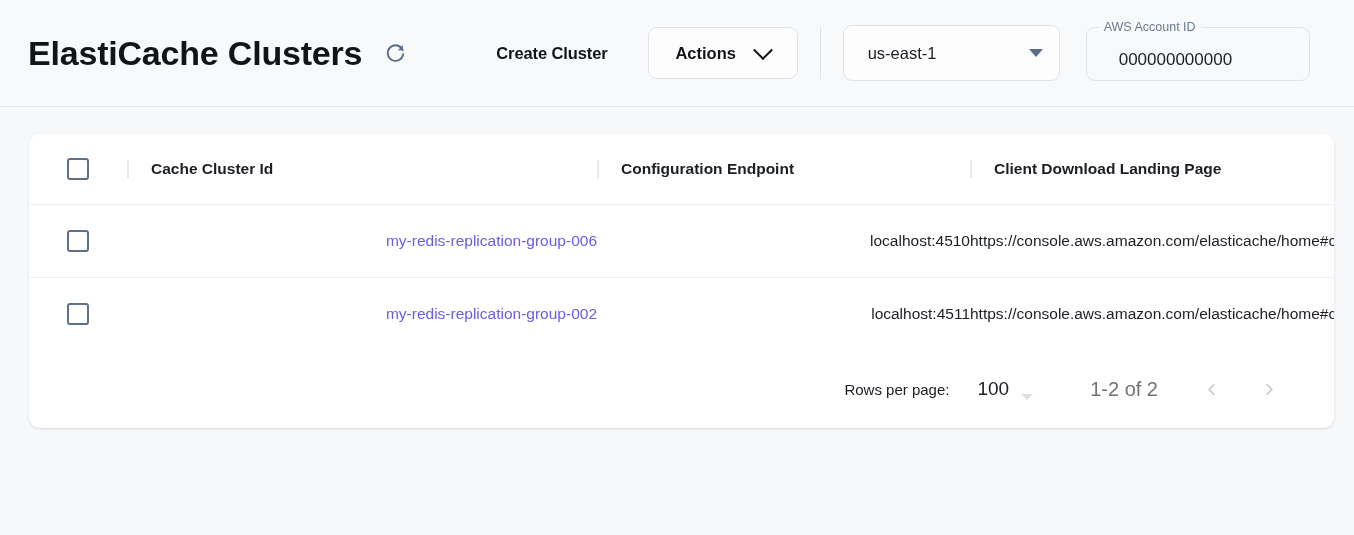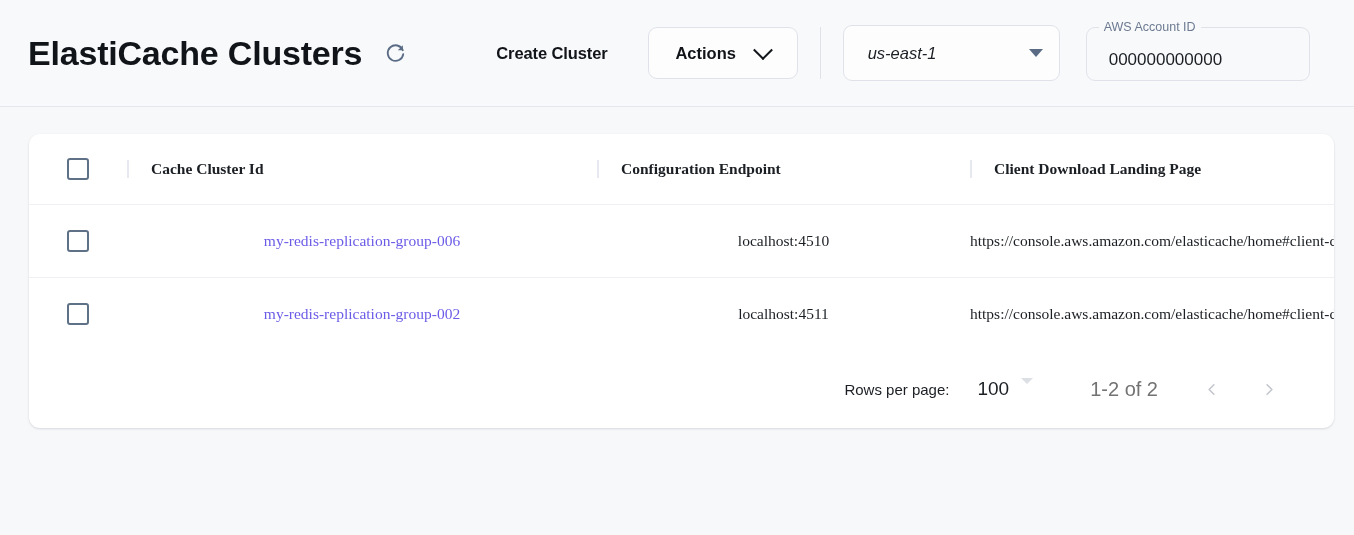--- a/index.html
+++ b/index.html
@@ -105,21 +105,20 @@
     width: 217px;
     height: 56px;
     border: 1px solid #dfe3e9;
     border-radius: 9px;
     background: #fdfdfe;
     display: flex;
     align-items: center;
     padding: 0 16px 0 24px;
     cursor: pointer;
     position: relative;
-    font-style: italic;
   }
   .region-select .value {
     font-size: 16.5px;
     color: #1b1f24;
     flex: 1;
     white-space: nowrap;
   }
   .caret-solid {
     width: 0; height: 0;
     border-left: 7px solid transparent;
@@ -152,21 +151,21 @@
   .account-field input {
     position: absolute;
     inset: 0;
     width: 100%;
     border: none;
     outline: none;
     background: transparent;
     font-family: inherit;
     font-size: 17px;
     color: #1b1f24;
-    padding: 14px 16px 0 23px;
+    padding: 14px 16px 0 33px;
   }
 
   
   .body-area {
     height: 428px;
     padding: 27px 20px 0 29px;
   }
 
   .card {
     width: 1305px;
@@ -178,25 +177,24 @@
   }
 
   table.cluster-table {
     width: 100%;
     border-collapse: collapse;
     table-layout: fixed;
   }
 
   table.cluster-table th,
   table.cluster-table td {
-    text-align: center;
+    text-align: right;
     vertical-align: middle;
     white-space: nowrap;
     overflow: hidden;
-    font-family: Liberation Serif, serif;
   }
 
   .col-check { width: 98px; }
   .col-id    { width: 470px; }
   .col-cfg   { width: 373px; }
   .col-url   { width: auto; }
 
   thead th {
     height: 70px;
     font-size: 15.5px;
@@ -257,21 +255,21 @@
     padding-right: 44px;
     gap: 0;
   }
   .rows-label {
     font-size: 15px;
     color: #1b1f24;
     margin-right: 28px;
   }
   .rows-select {
     display: flex;
-    align-items: flex-start;
+    align-items: flex-end;
     gap: 12px;
     cursor: pointer;
     margin-right: 57px;
   }
   .rows-value {
     font-size: 19px;
     color: #1b1f24;
   }
   .caret-light {
     width: 0; height: 0;

